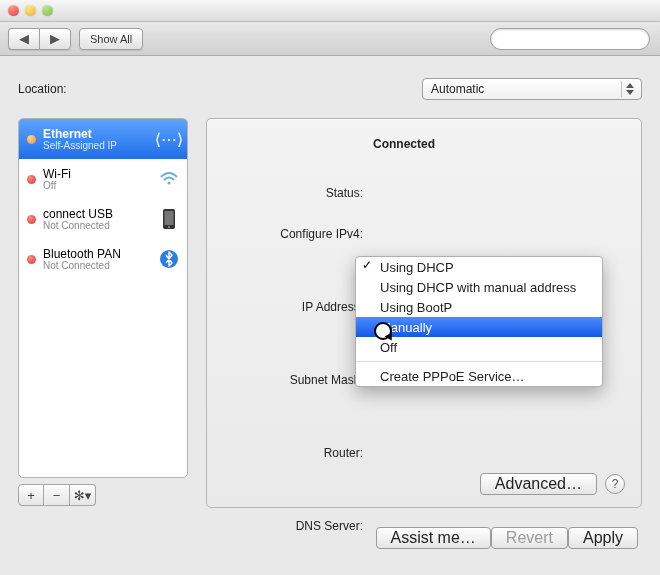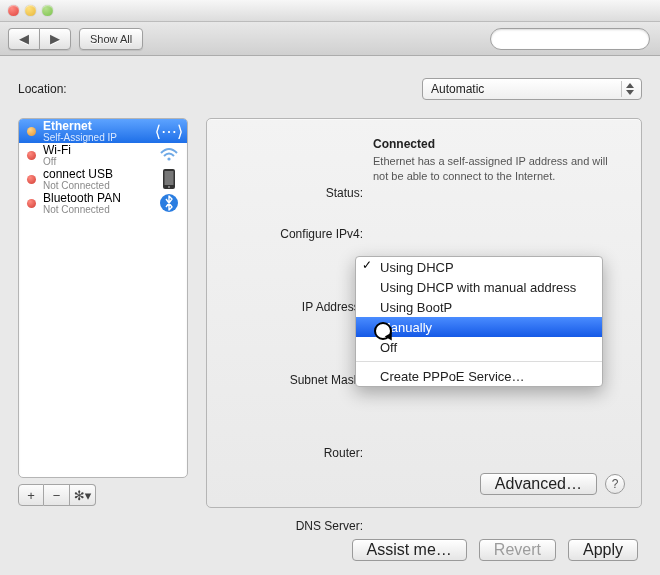--- a/index.html
+++ b/index.html
@@ -109,21 +109,21 @@
   
   .sidebar-wrap{width:170px;}
   .sidebar{
     height:360px;
     border:1px solid #b5b5b5; border-radius:5px;
     background:#fff;
     overflow:hidden;
     box-shadow:inset 0 1px 2px rgba(0,0,0,.08);
   }
   .side-item{
-    width:100%; height:24px;
+    width:100%; height:40px;
     display:flex; align-items:center;
     padding:0 6px 0 8px; gap:7px;
     border:none; background:transparent; text-align:left; font:inherit; cursor:default;
   }
   .side-item .status-dot{
     width:9px; height:9px; border-radius:50%;
     flex:0 0 9px;
   }
   .sd-orange{background:radial-gradient(circle at 35% 30%,#ffd58a,#e29130);}
   .sd-red{background:radial-gradient(circle at 35% 30%,#ff8a7f,#d13d35);}
@@ -195,22 +195,22 @@
     height:22px; padding:0 14px;
     border:1px solid #9a9a9a; border-radius:4px;
     background:linear-gradient(#fff,#e5e5e5);
     font-size:16px; color:#222;
     box-shadow:0 1px 0 rgba(255,255,255,.6) inset;
     cursor:default;
   }
   .action-btn[disabled]{color:#9c9c9c;}
 
   .bottom-buttons{
-    position:absolute; right:22px; bottom:14px;
-    display:flex; gap:12px;
+    position:absolute; right:22px; bottom:26px;
+    display:flex; gap:0;
   }
 
   
   .dropdown{
     position:absolute;
     left:355px; top:200px;
     width:248px;
     background:#fff;
     border:1px solid #b0b0b0;
     border-radius:4px;
@@ -365,21 +365,20 @@
             <span>✻▾</span>
           </div>
       </div>
     </div>
 
     <div class="panel">
       <div class="form">
         <div class="flabel">Status:</div>
         <div class="fval">
           <div class="fval bold">Connected</div>
-          <div class="fdesc">Ethernet has a self-assigned IP address and will not be able to connect to the Internet.</div>
         </div>
 
         <div class="flabel" style="margin-top:14px;">Configure IPv4:</div>
         <div class="fval" style="margin-top:14px;"></div>
 
         <div class="flabel">IP Address:</div>
         <div class="fval"></div>
 
         <div class="flabel">Subnet Mask:</div>
         <div class="fval"></div>

